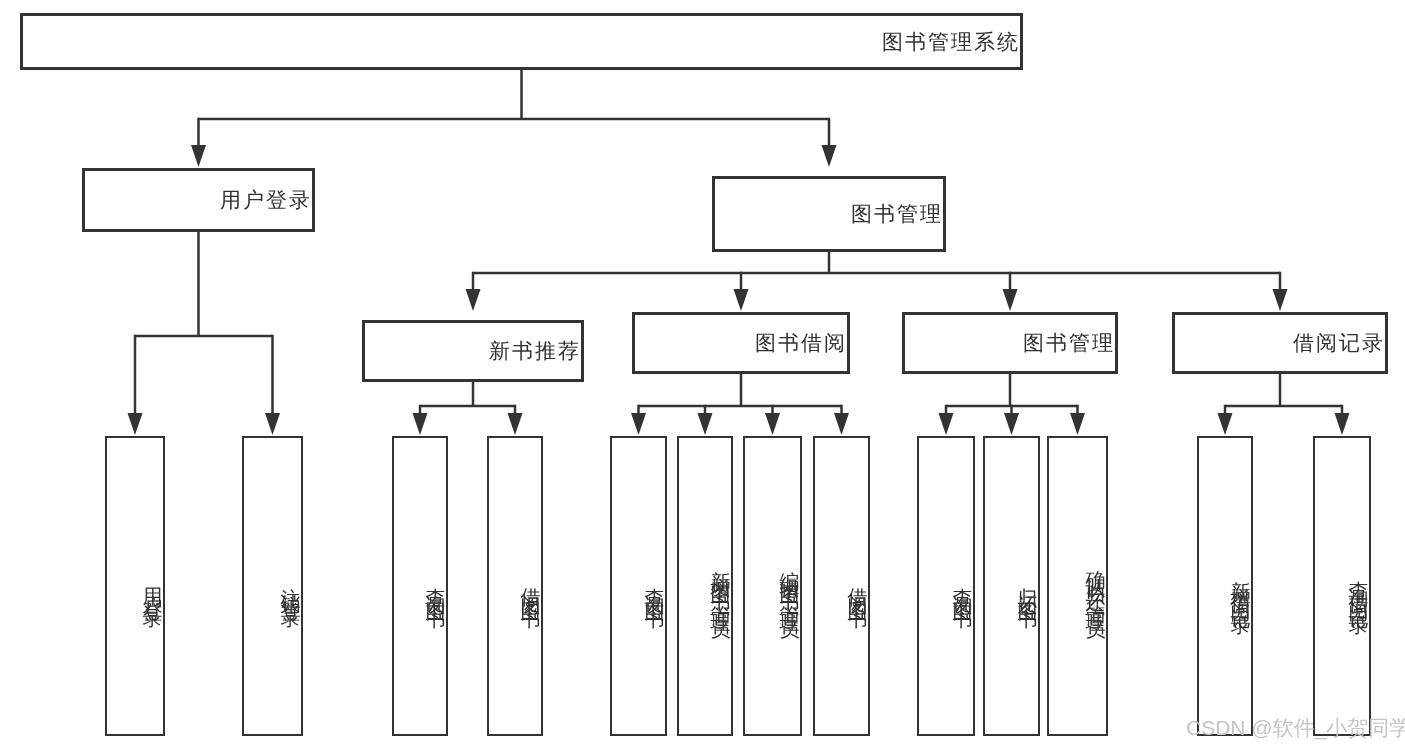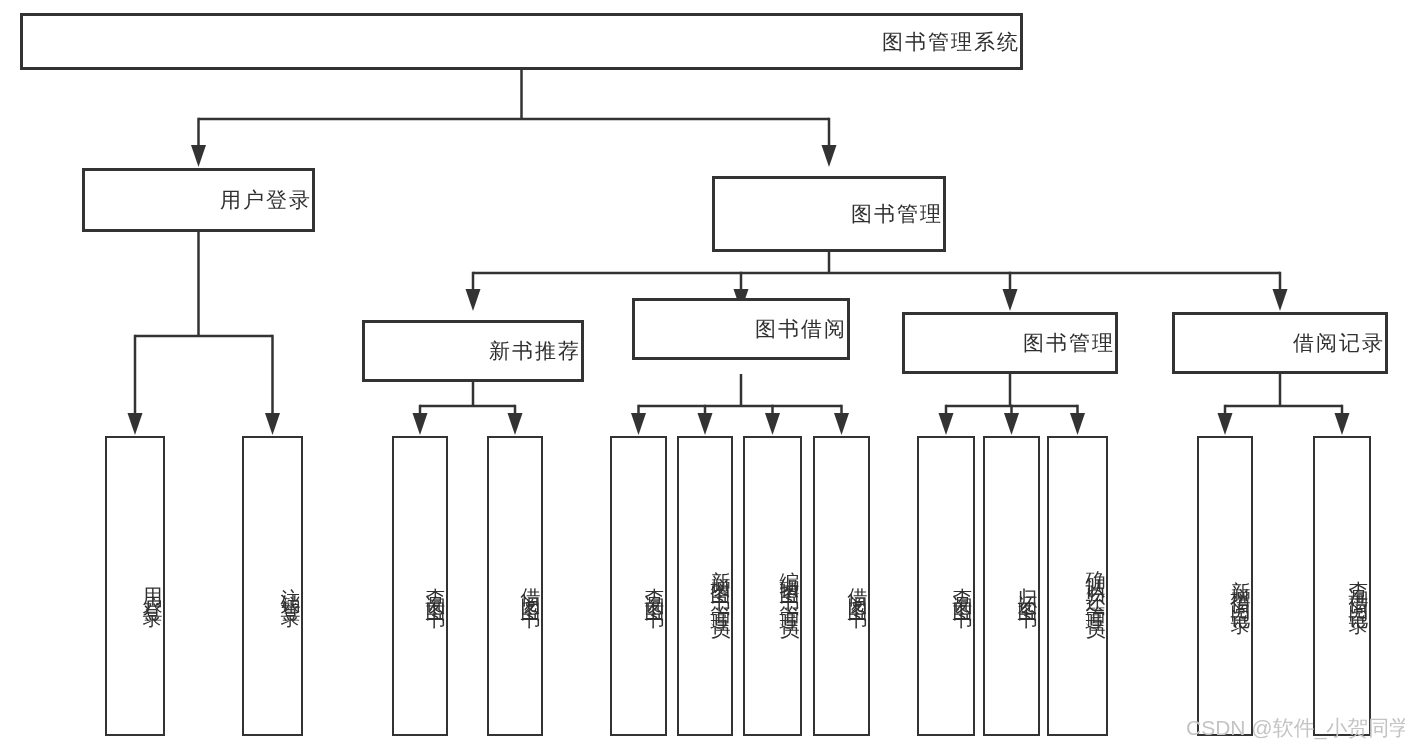--- a/index.html
+++ b/index.html
@@ -111,21 +111,21 @@
     </div>
     <div class="node h" style="left: 82px; top: 168px; width: 233px; height: 64px;">
       <span class="lbl">用户登录</span>
     </div>
     <div class="node h" style="left: 712px; top: 176px; width: 234px; height: 76px;">
       <span class="lbl">图书管理</span>
     </div>
     <div class="node h" style="left: 362px; top: 312px; width: 222px; height: 62px; margin-top: 8px;">
       <span class="lbl">新书推荐</span>
     </div>
-    <div class="node h" style="left: 632px; top: 298px; width: 218px; height: 62px;">
+    <div class="node h" style="left: 632px; top: 312px; width: 218px; height: 62px;">
       <span class="lbl">图书借阅</span>
     </div>
     <div class="node h" style="left: 902px; top: 312px; width: 216px; height: 62px;">
       <span class="lbl">图书管理</span>
     </div>
     <div class="node h" style="left: 1172px; top: 312px; width: 216px; height: 62px;">
       <span class="lbl">借阅记录</span>
     </div>
     <div class="node v" style="left: 105px; top: 436px; width: 60px; height: 300px;">
       <span class="lbl">用户登录</span>

